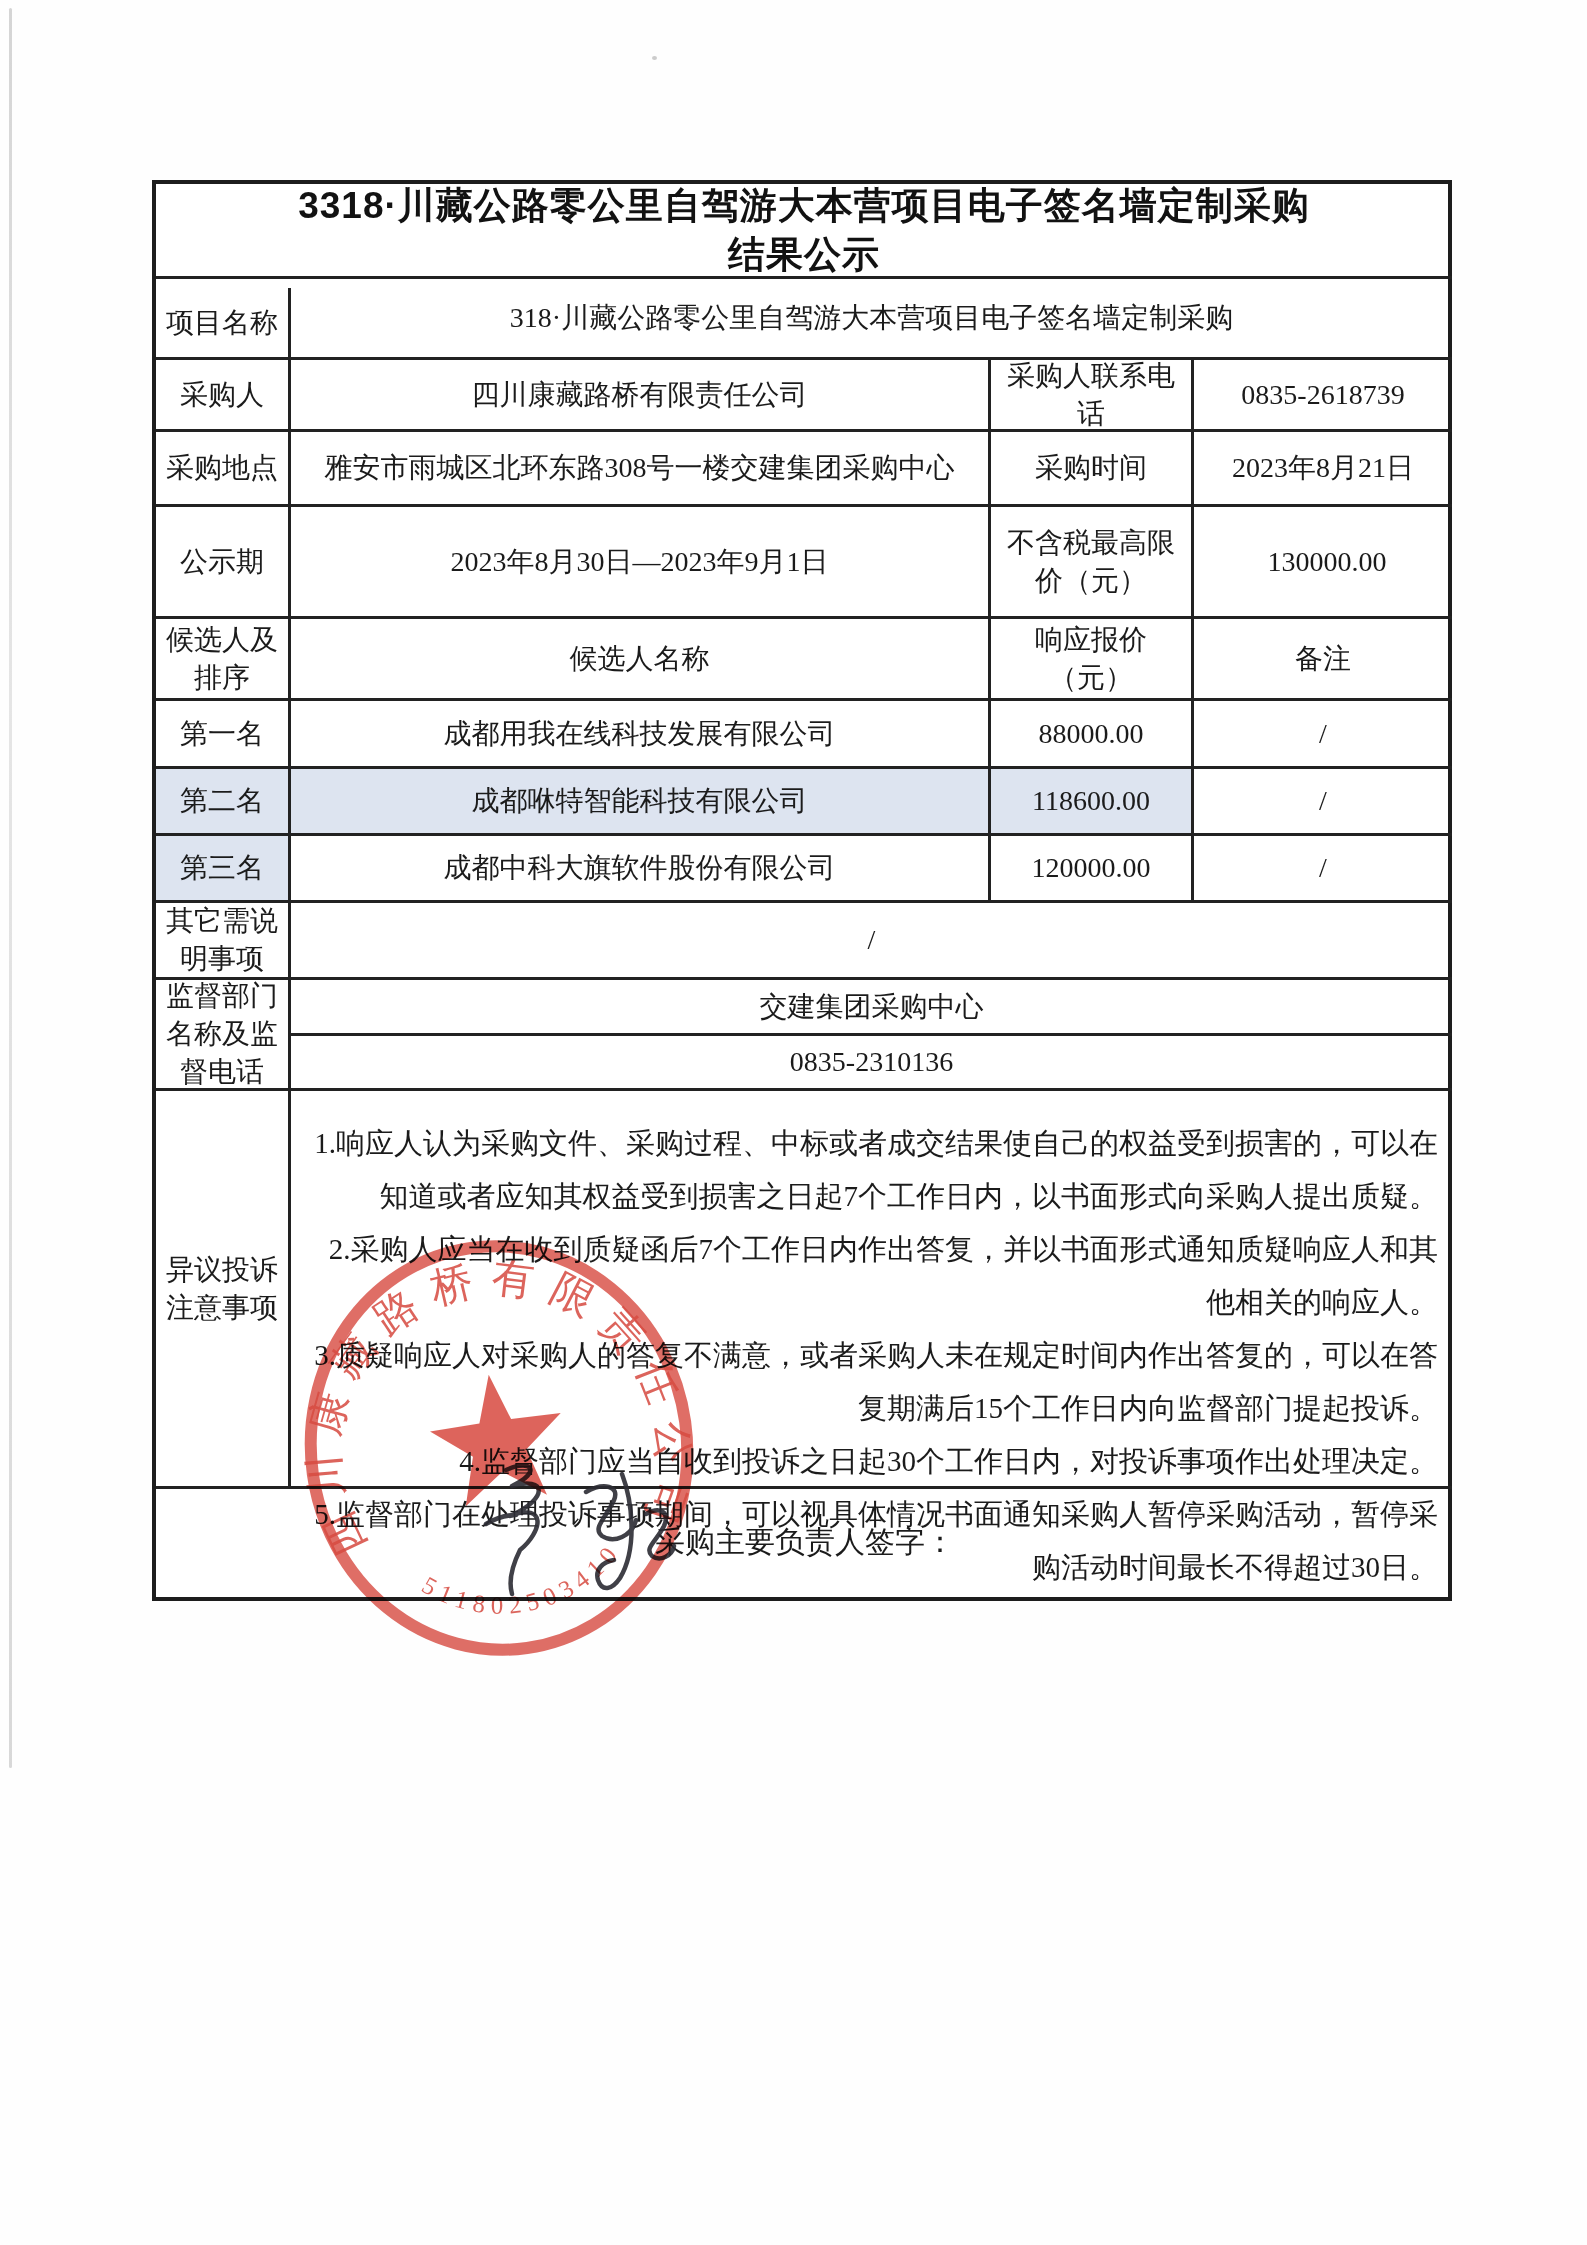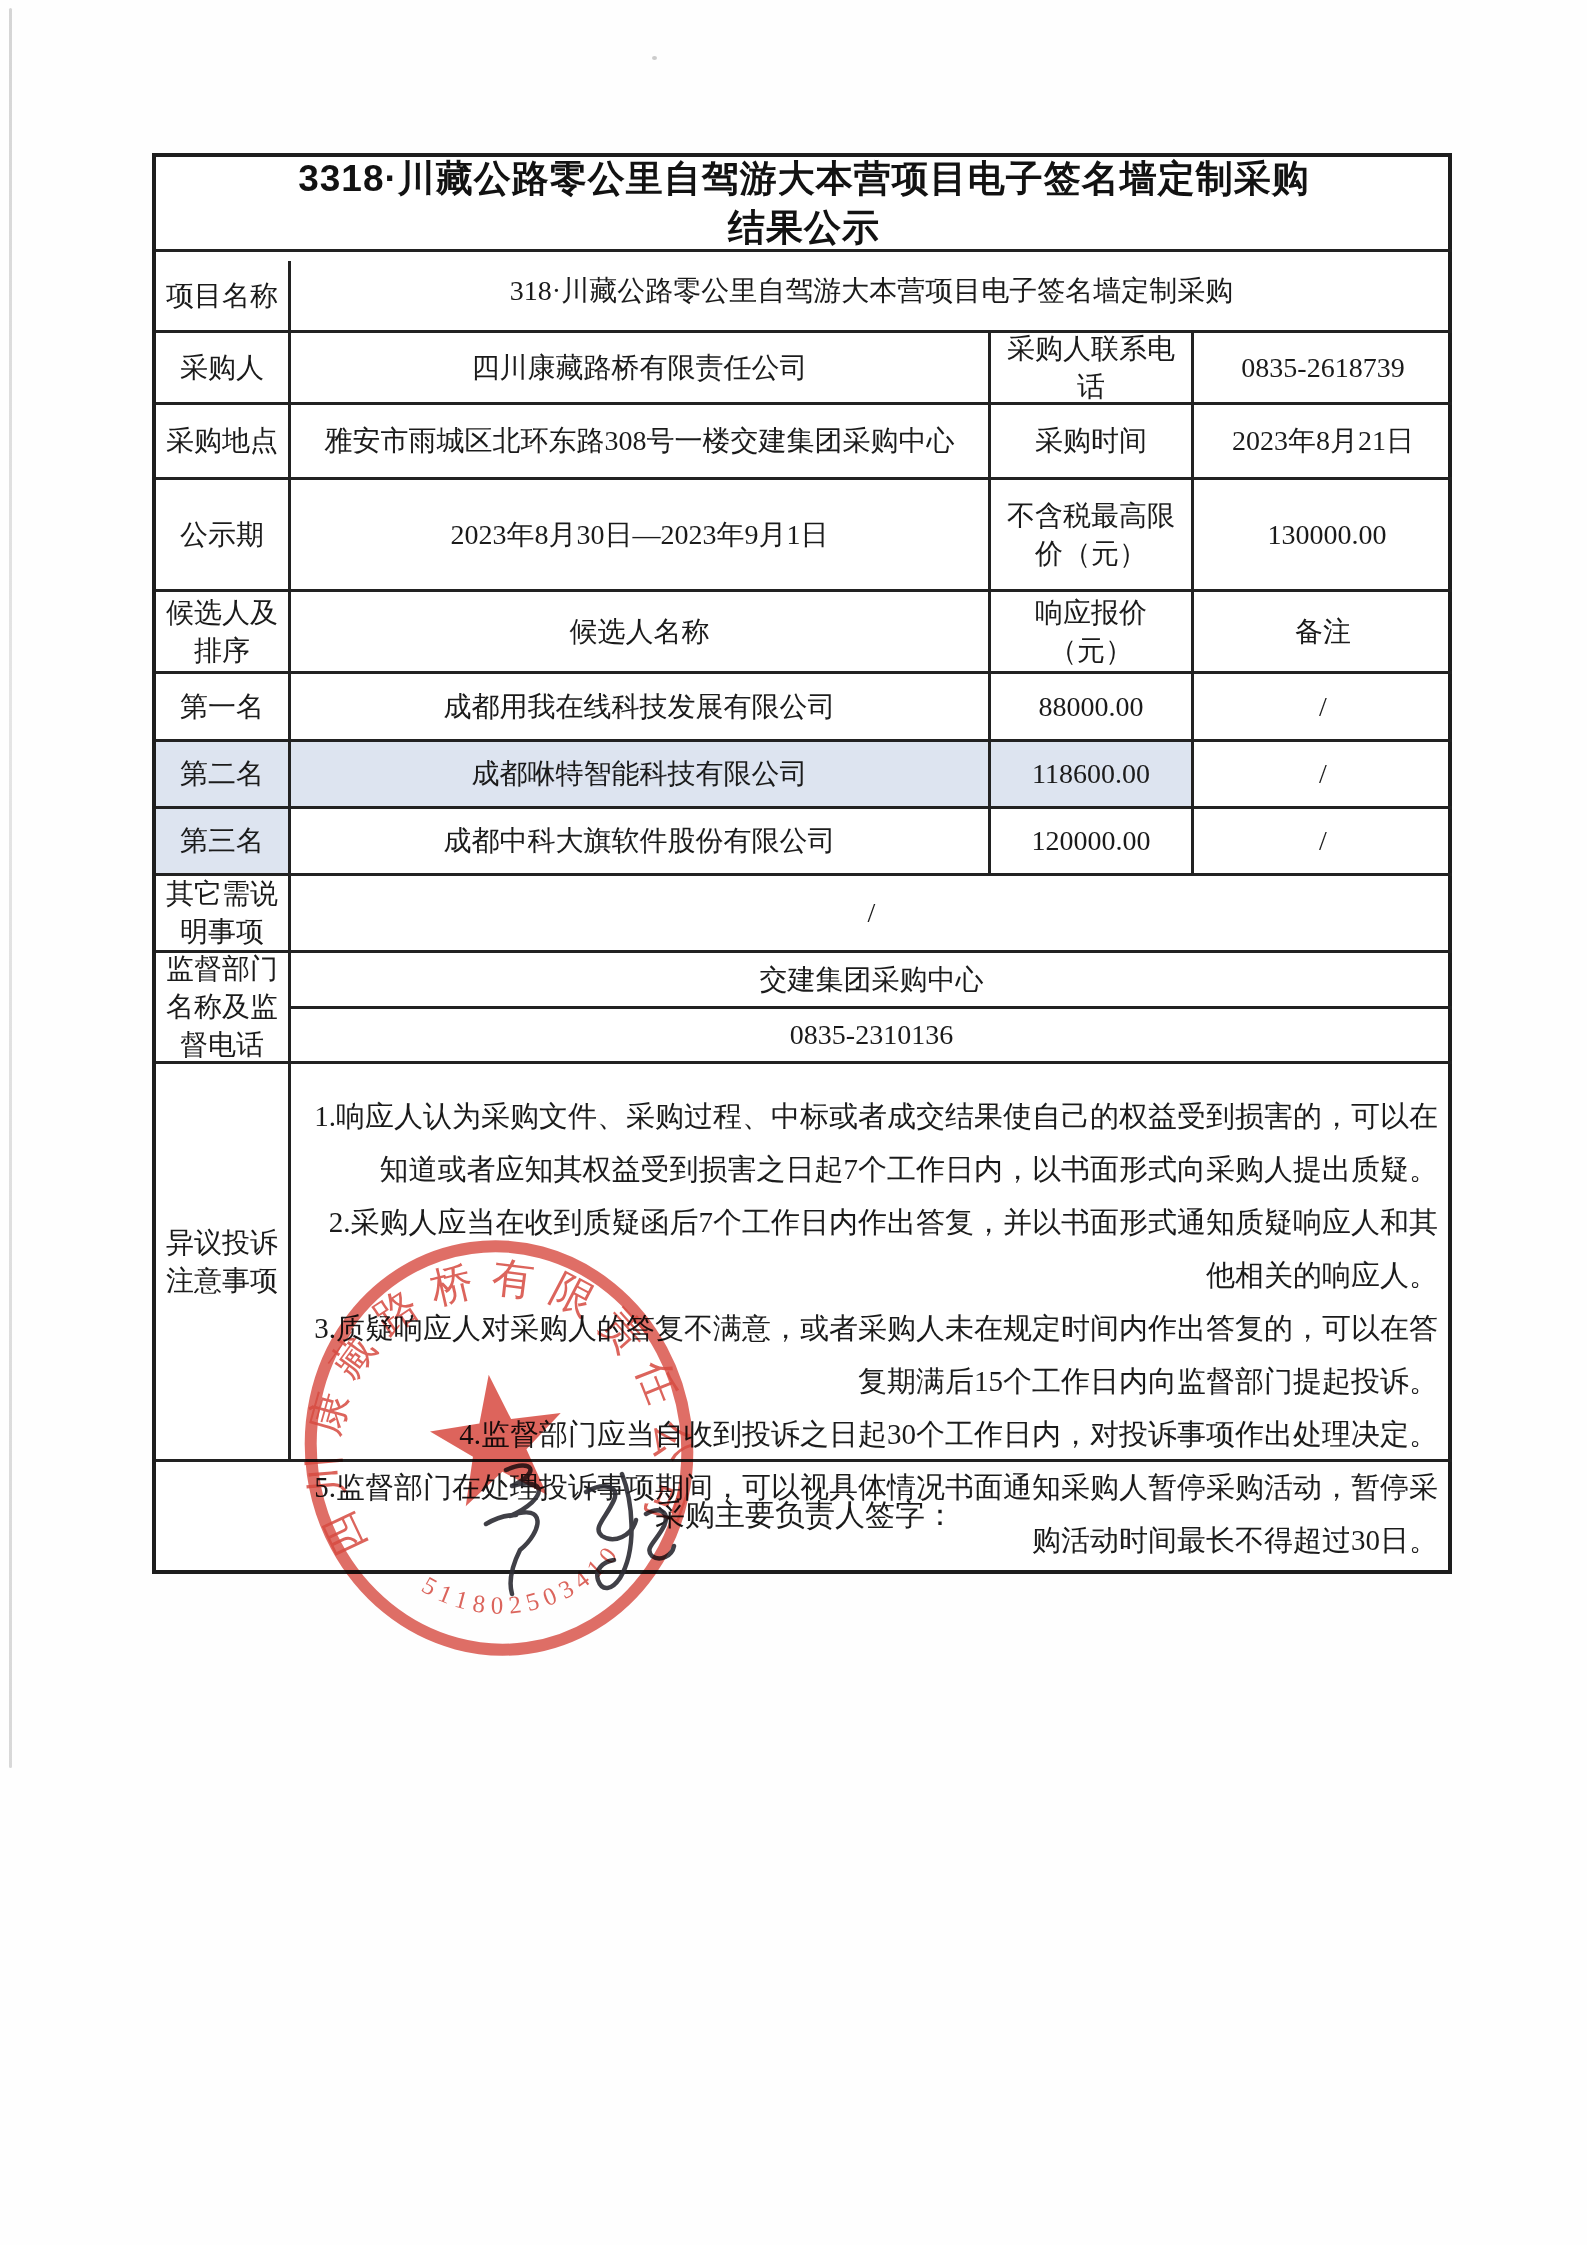--- a/index.html
+++ b/index.html
@@ -14,21 +14,21 @@
   }
   .scan-streak{
     position:absolute;left:9px;top:8px;width:3px;height:1760px;
     background:linear-gradient(#bfbfbf,#d8d8d8 40%,#c4c4c4);
     opacity:.65;border-radius:2px;
   }
   .speck{position:absolute;background:#9a9a9a;border-radius:50%;opacity:.5;}
 
   
   .doc-table{
-    position:absolute;left:152px;top:153px;
+    position:absolute;left:152px;top:180px;
     width:1300px;height:1421px;
     border:4px solid #1d1d1d;
     box-sizing:border-box;
     display:grid;
     grid-template-columns:135px 700px 203px 258px;
     grid-template-rows:95px 81px 72px 75px 112px 82px 68px 67px 67px 77px 56px 55px 398px 106px;
     background:#fff;
   }
   .cell{
     border-right:3px solid #222;

